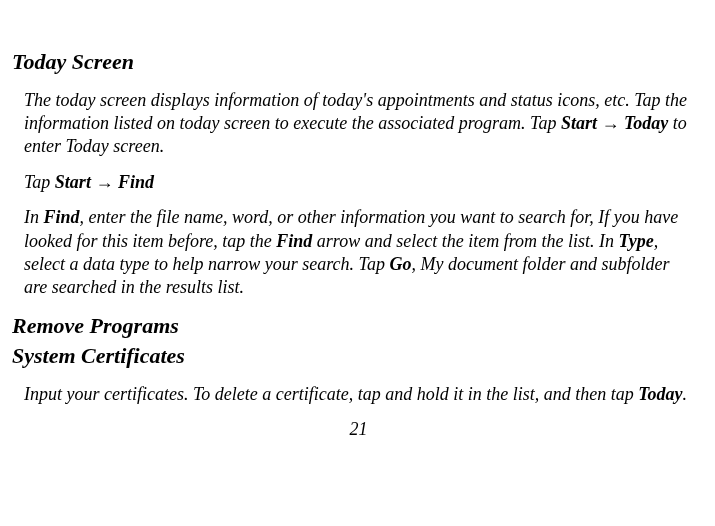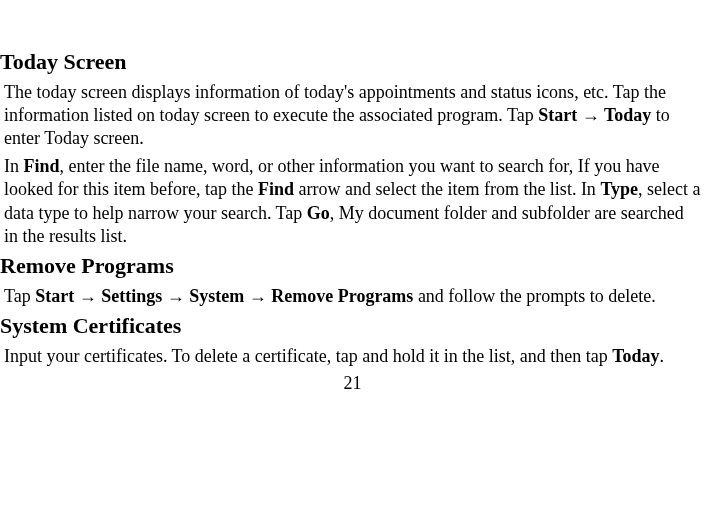--- a/index.html
+++ b/index.html
@@ -5,32 +5,33 @@
   html, body {
     margin: 0;
     padding: 0;
     width: 715px;
     height: 526px;
     background: #fff;
     font-family: "Times New Roman", Times, serif;
     color: #000;
   }
   .page {
-    padding: 46px 10px 10px 0;
+    padding: 46px 10px 10px 12px;
     font-size: 18px;
     line-height: 1.3;
+    font-style: italic;
   }
   .h1 {
     font-size: 22px;
     font-weight: bold;
     margin-top: 2px;
     margin-bottom: 2px;
   }
   .para {
-    margin: 4px;
+    margin: 12px;
   }
   .b { font-weight: bold; }
   .arrow {
     font-family: "Arial", sans-serif;
     font-weight: bold;
   }
   .pagenum {
     text-align: center;
     margin-top: 0;
     font-size: 18px;
@@ -40,27 +41,27 @@
 <body>
 
 <div class="page">
 
   <div class="h1">Today Screen</div>
   <p class="para">
     <span>The today screen displays information of today's appointments and status icons, etc. Tap the information listed on today screen to execute the associated program. Tap </span><span class="b">Start </span><span class="b arrow">→</span><span class="b"> Today</span><span> to enter Today screen.</span>
   </p>
 
   <p class="para">
+    <span>Tap </span><span class="b">Start </span><span class="b arrow">→</span><span class="b"> Find</span>
+  </p>
+  <p class="para">
     <span>In </span><span class="b">Find</span><span>, enter the file name, word, or other information you want to search for, If you have looked for this item before, tap the </span><span class="b">Find</span><span> arrow and select the item from the list. In </span><span class="b">Type</span><span>, select a data type to help narrow your search. Tap </span><span class="b">Go</span><span>, My document folder and subfolder are searched in the results list.</span>
   </p>
 
   <div class="h1">Remove Programs</div>
-  <p class="para">
-    <span>Tap </span><span class="b">Start </span><span class="b arrow">→</span><span class="b"> Settings </span><span class="b arrow">→</span><span class="b"> System </span><span class="b arrow">→</span><span class="b"> Remove Programs</span><span> and follow the prompts to delete.</span>
-  </p>
 
   <div class="h1">System Certificates</div>
   <p class="para">
     <span>Input your certificates. To delete a certificate, tap and hold it in the list, and then tap </span><span class="b">Today</span><span>.</span>
   </p>
 
   <p class="pagenum">21</p>
 </div>
 
 </body></html>

